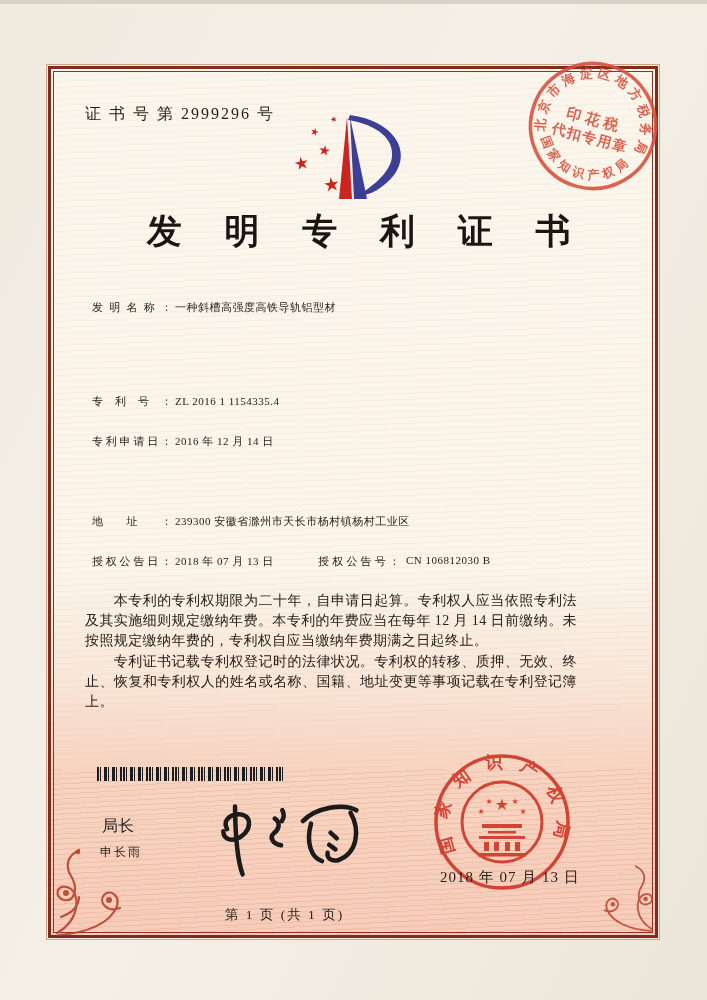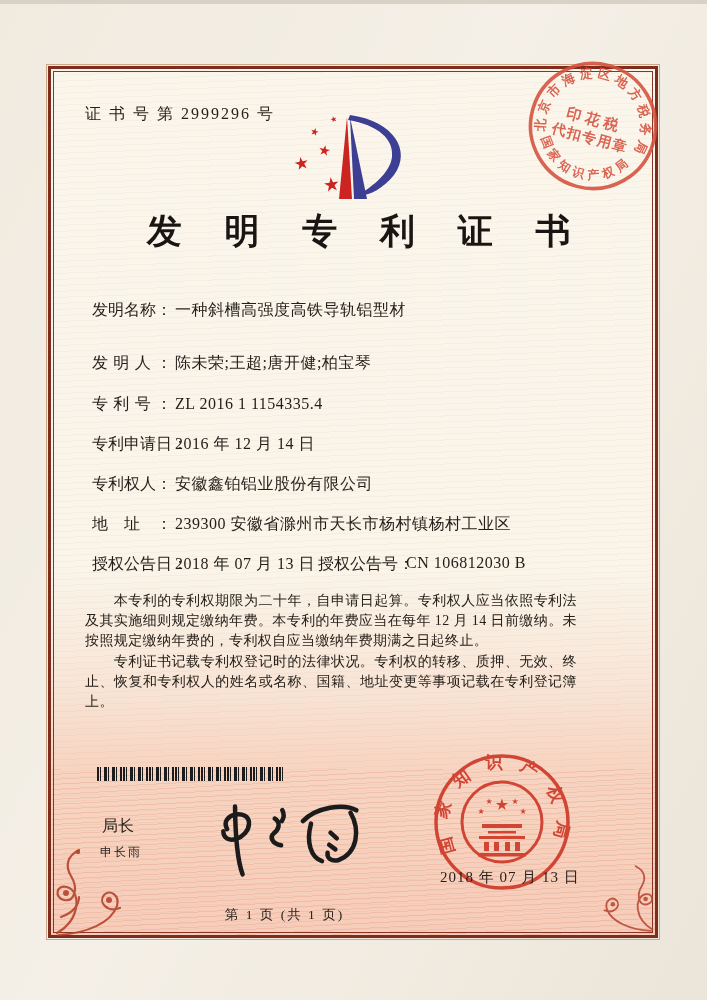--- a/index.html
+++ b/index.html
@@ -25,21 +25,21 @@
   .band-lines {
     position:absolute; left:0; right:0; top:700px; bottom:0;
     background:repeating-linear-gradient(177deg, rgba(219,125,92,0.20) 0 1px, rgba(255,255,255,0) 1px 5px);
   }
   
   .cert-no { position:absolute; left:85px; top:100px; font-size:16px; letter-spacing:2px; color:#241f1a; }
   .title {
     position:absolute; left:0; top:204px; width:707px; text-align:center;
     font-size:35px; font-weight:bold; color:#191512; letter-spacing:17px; padding-left:27px;
   }
-  .field { position:absolute; left:92px; font-size:16px; color:#221d18; white-space:nowrap; }
+  .field { position:absolute; left:92px; font-size:11px; color:#221d18; white-space:nowrap; }
   .flabel { display:inline-block; width:80px; text-align:justify; text-align-last:justify; }
   .fvalue { margin-left:3px; letter-spacing:0.5px; }
   .grant-row { width:520px; position:absolute; left:92px; }
   .grant-row .l2 { position:absolute; left:226px; top:0; display:inline-block; width:82px; text-align:justify; text-align-last:justify; }
   .grant-row .v2 { position:absolute; left:314px; top:0; letter-spacing:0.5px; }
   .paras { position:absolute; left:85px; top:585px; width:492px; }
   .paras p {
     font-size:14px; line-height:19.8px; color:#26201a; text-indent:2.05em;
     text-align:justify; letter-spacing:0.4px; margin-top:2px;
   }
@@ -110,31 +110,25 @@
         <text x="0" y="12" text-anchor="middle" font-size="10" font-weight="bold" letter-spacing="1">代扣专用章</text>
       </g>
     </svg>
   </div>
 
   <div class="title">发 明 专 利 证 书</div>
 
   <div class="field" style="top:296px">
     <span class="flabel">发明名称：</span><span class="fvalue">一种斜槽高强度高铁导轨铝型材</span>
   </div>
-  <div class="field" style="top:349px">
-    <span class="flabel">发明人：</span><span class="fvalue">陈未荣;王超;唐开健;柏宝琴</span>
-  </div>
   <div class="field" style="top:390px">
     <span class="flabel">专利号：</span><span class="fvalue">ZL 2016 1 1154335.4</span>
   </div>
   <div class="field" style="top:430px">
     <span class="flabel">专利申请日：</span><span class="fvalue">2016 年 12 月 14 日</span>
-  </div>
-  <div class="field" style="top:470px">
-    <span class="flabel">专利权人：</span><span class="fvalue">安徽鑫铂铝业股份有限公司</span>
   </div>
   <div class="field" style="top:510px">
     <span class="flabel">地址：</span><span class="fvalue">239300 安徽省滁州市天长市杨村镇杨村工业区</span>
   </div>
   <div class="field grant-row" style="top:550px">
     <span class="flabel">授权公告日：</span><span class="fvalue">2018 年 07 月 13 日</span>
     <span class="l2">授权公告号：</span>
     <span class="v2">CN 106812030 B</span>
   </div>
 

